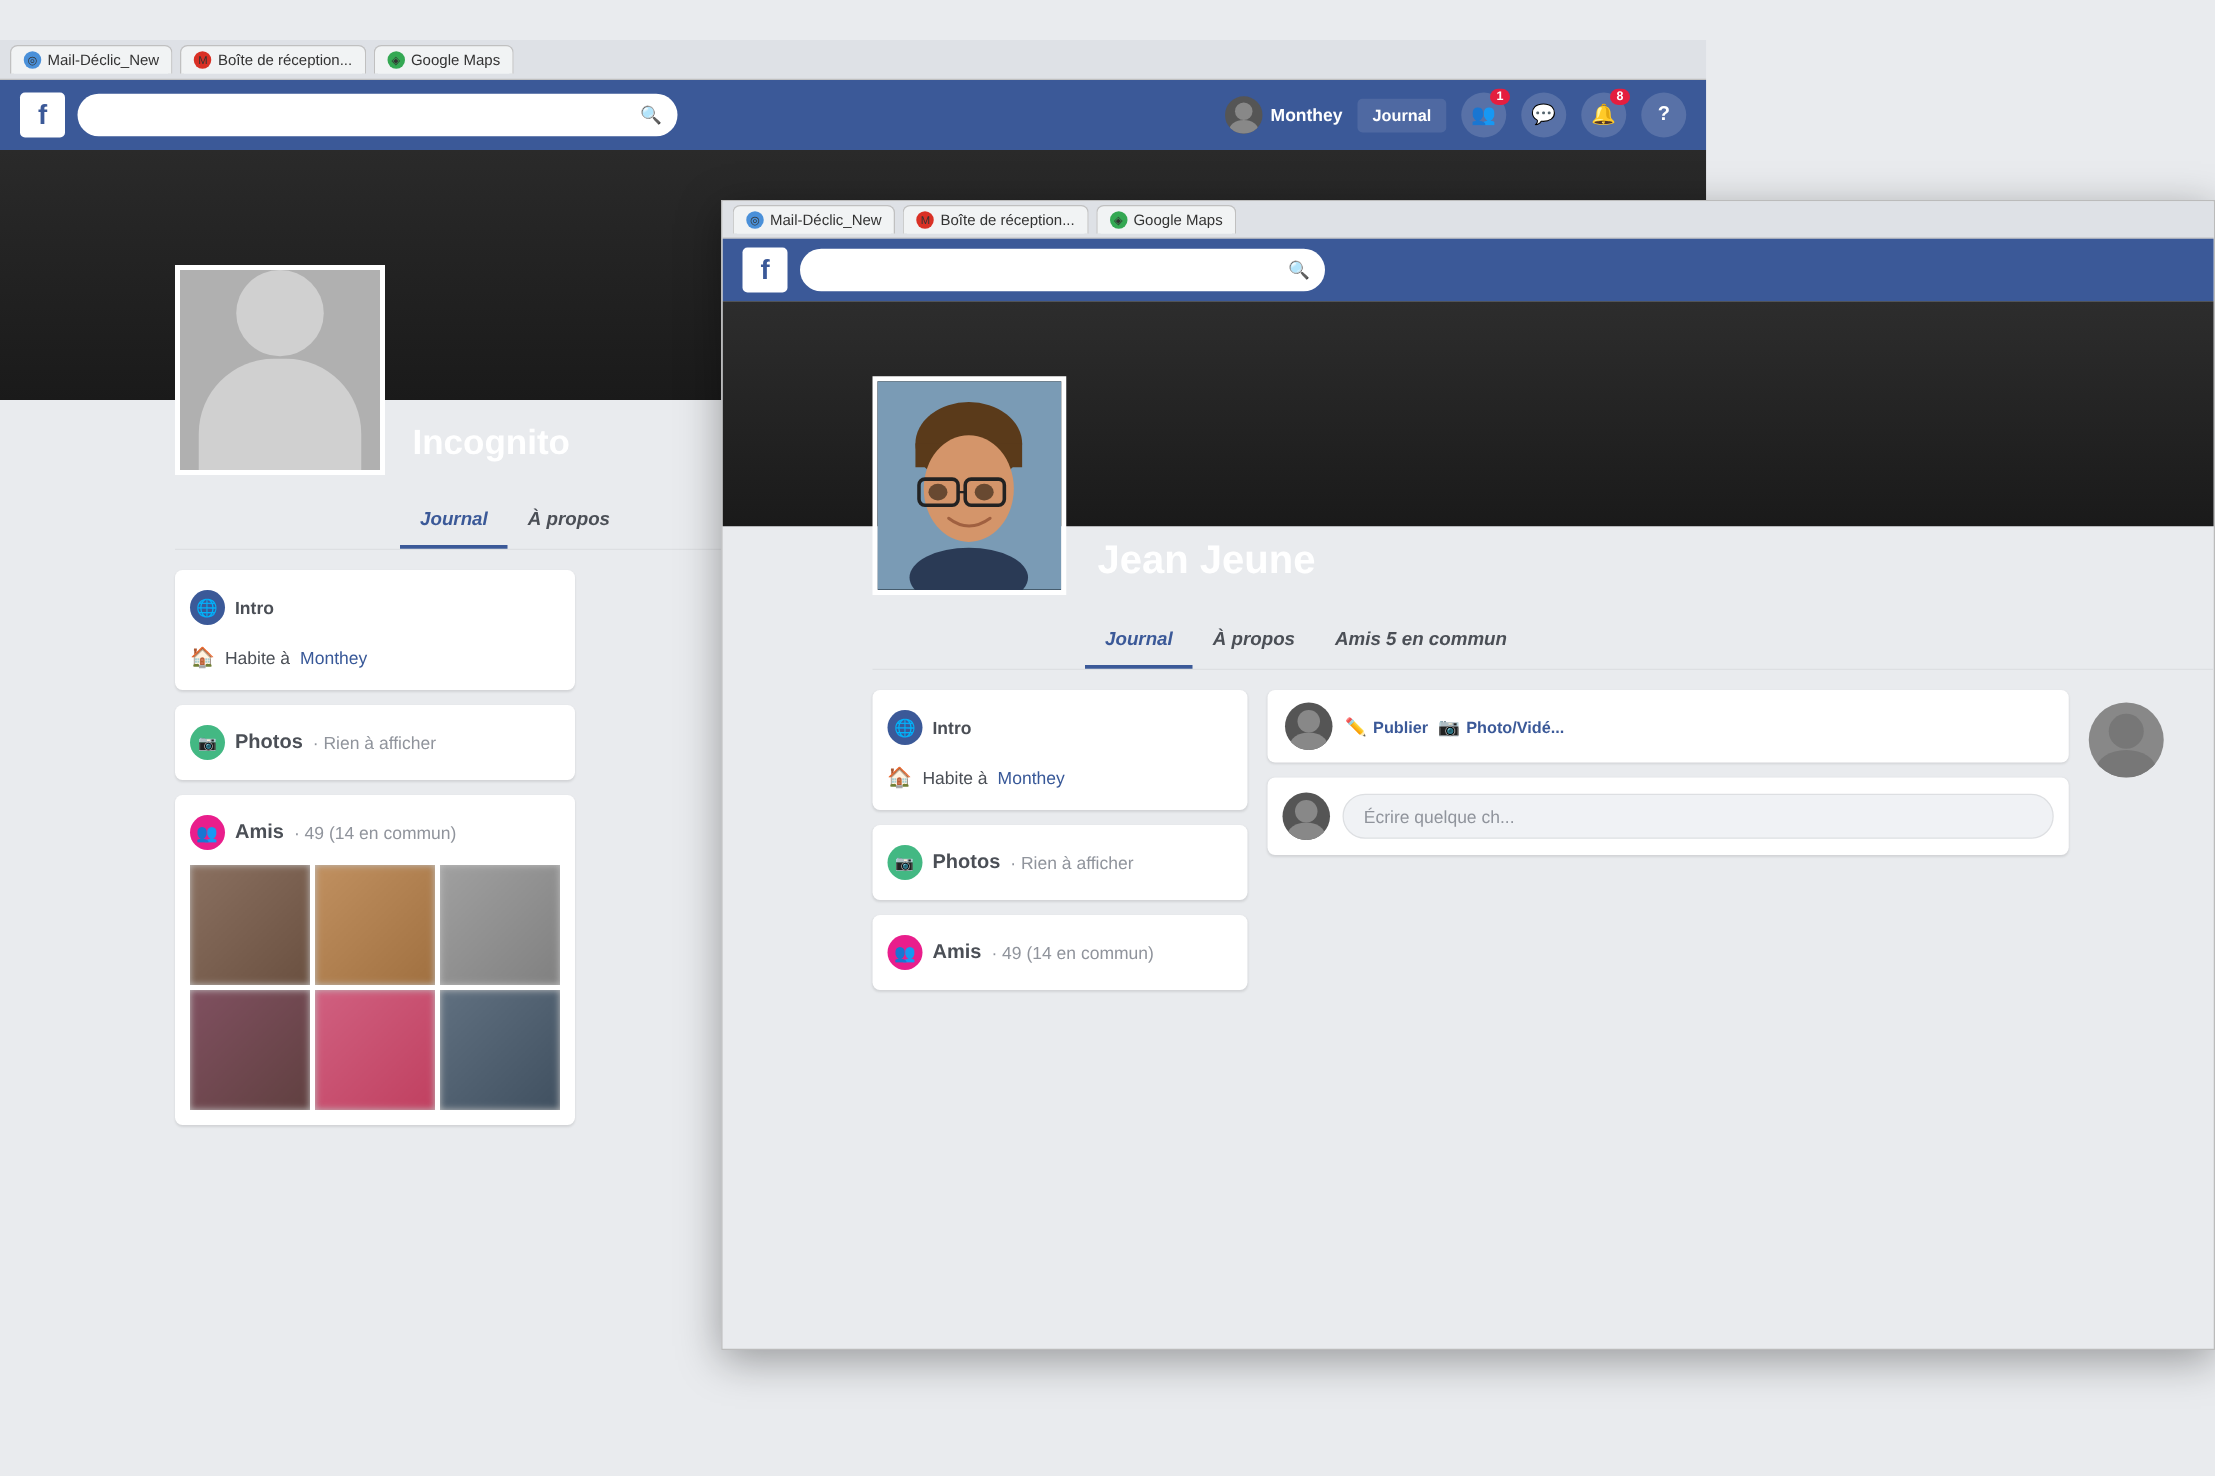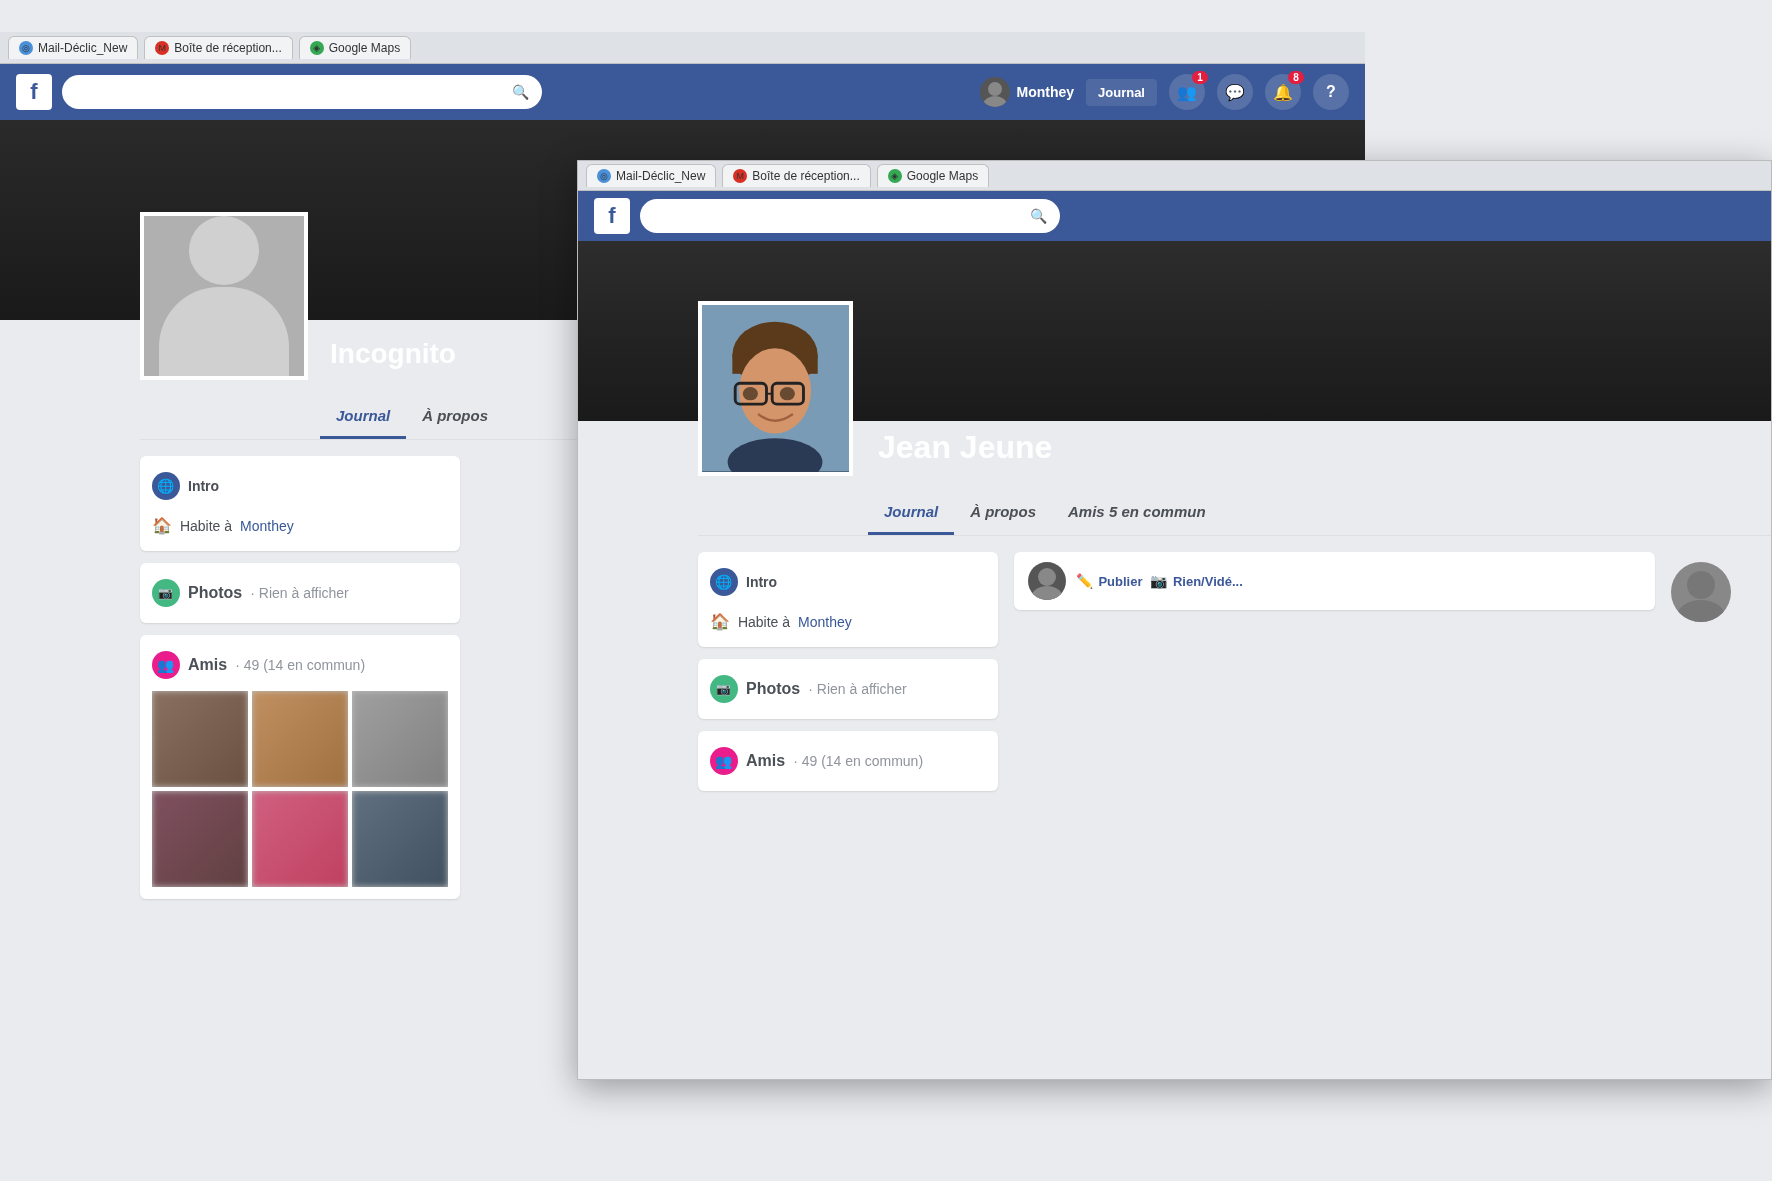--- a/index.html
+++ b/index.html
@@ -512,25 +512,36 @@
               <ellipse cx="19" cy="34" rx="15" ry="10" fill="#888"></ellipse>
             </svg>
         </div>
         <div style="display:flex; gap:8px; flex:1;">
           <div style="display:flex; align-items:center; gap:5px; font-size:13px; font-weight:600; color:#3b5998; cursor:pointer;">
             <span style="font-size:14px;">✏️</span>
             <span>Publier</span>
           </div>
           <div style="display:flex; align-items:center; gap:5px; font-size:13px; font-weight:600; color:#3b5998; cursor:pointer;">
             <span style="font-size:14px;">📷</span>
-            <span>Rien/Vidé...</span>
+            <span>Photo/Vidé...</span>
           </div>
         </div>
       </div>
 
+      <div style="background:white; border-radius:6px; padding:12px; margin-bottom:12px; box-shadow:0 1px 2px rgba(0,0,0,0.1); display:flex; align-items:center; gap:10px;">
+        <div class="fb-post-avatar">
+          <svg width="38" height="38" viewBox="0 0 38 38">
+              <circle cx="19" cy="15" r="9" fill="#888"></circle>
+              <ellipse cx="19" cy="34" rx="15" ry="10" fill="#888"></ellipse>
+            </svg>
+        </div>
+        <div class="fb-post-input">
+          <span style="color:#90949c; font-size:14px;">Écrire quelque ch...</span>
+        </div>
+      </div>
     </div>
 
     <div style="width:80px; flex-shrink:0;">
       <div style="width:60px; height:60px; border-radius:50%; background:#888; overflow:hidden; margin-top:10px;">
         <svg width="60" height="60" viewBox="0 0 60 60">
             <circle cx="30" cy="23" r="14" fill="#777"></circle>
             <ellipse cx="30" cy="54" rx="24" ry="16" fill="#777"></ellipse>
           </svg>
       </div>
     </div>

